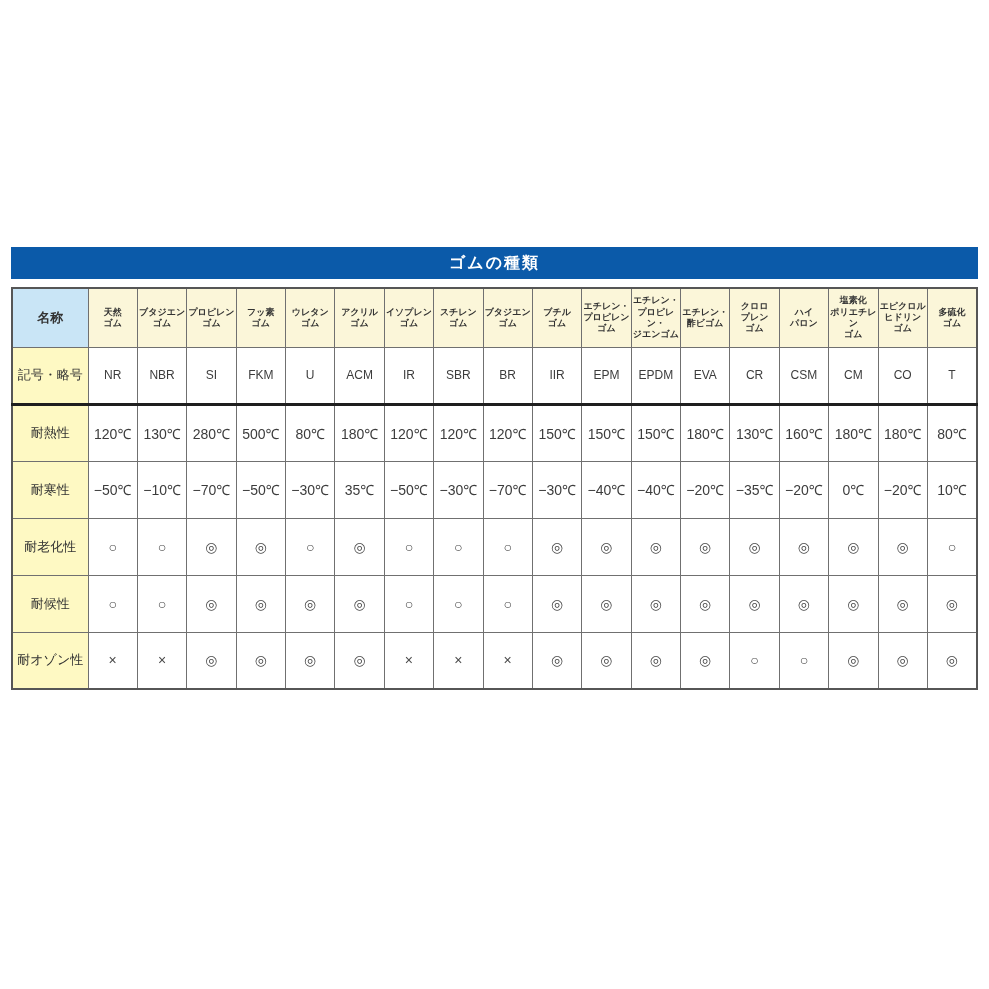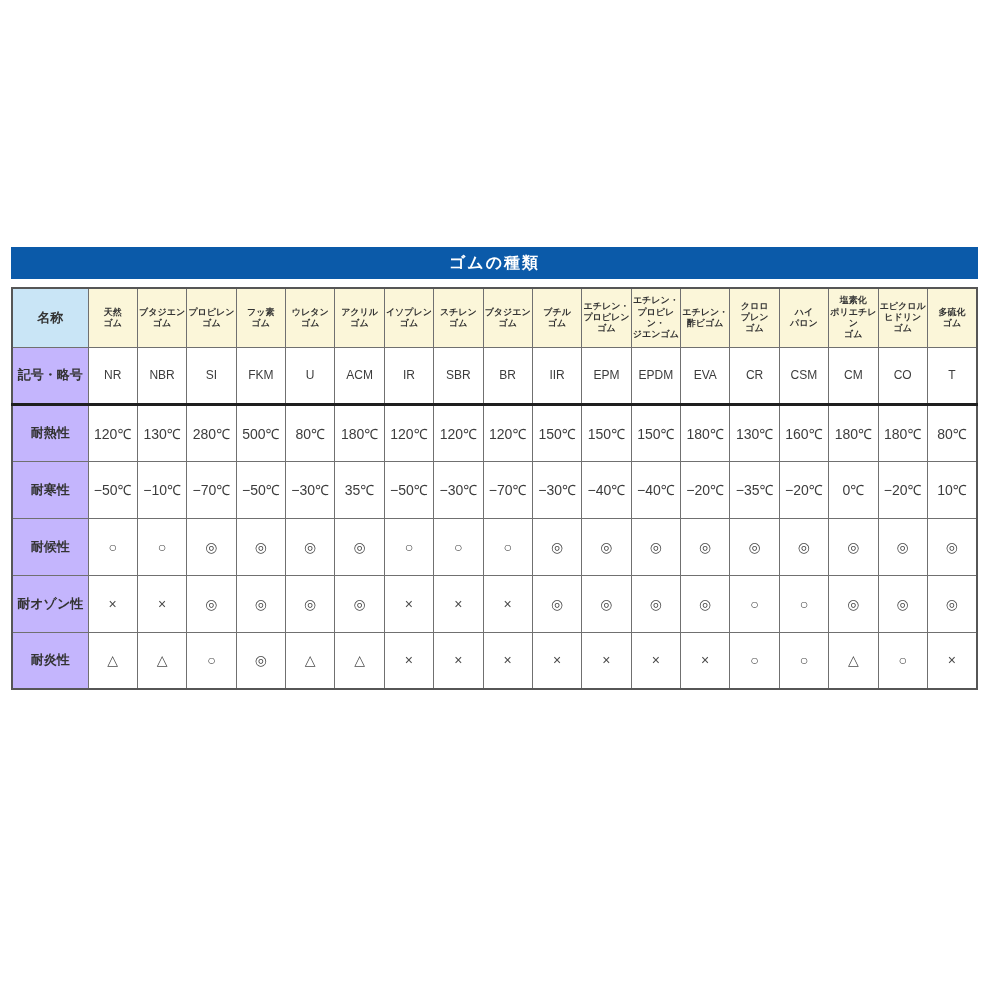--- a/index.html
+++ b/index.html
@@ -14,21 +14,21 @@
   table.rubber { margin-top:8px; width:967px; table-layout:fixed;
     border-collapse:collapse; border:2px solid #565656; background:#ffffff; }
   col.label-col { width:76px; }
   th, td { border:1px solid #707070; text-align:center; vertical-align:middle;
     padding:0 1px; }
 
   tr.header-row th { height:59px; background:#FBF6D9; font-weight:bold;
     font-size:9px; line-height:1.25; white-space:pre-line; color:#333333; }
   tr.header-row th.name-header { background:#C9E5F6; font-size:13px;margin-left:40px; }
 
-  td.row-label { background:#c4b5fd; font-weight:bold; font-size:13px; color:#333333; }
+  td.row-label { background:#fef9c3; font-weight:normal; font-size:13px; color:#333333; }
   tr.data-row td { height:57px; }
   tr.data-row td.val { font-size:14px; }
   tr.row-code td.val { font-size:12px; }
   tr.row-code th, tr.row-code td { border-bottom:3px solid #1e1e1e; }
   td.sym { font-size:15px; color:#4a4a4a; }
 </style>
 </head>
 <body>
 
 <div class="sheet">
@@ -140,20 +140,41 @@
           <td class="val">−30℃</td>
           <td class="val">−40℃</td>
           <td class="val">−40℃</td>
           <td class="val">−20℃</td>
           <td class="val">−35℃</td>
           <td class="val">−20℃</td>
           <td class="val">0℃</td>
           <td class="val">−20℃</td>
           <td class="val">10℃</td>
         </tr>
+        <tr class="data-row row-aging">
+          <td class="row-label">耐老化性</td>
+          <td class="val sym">○</td>
+          <td class="val sym">○</td>
+          <td class="val sym">◎</td>
+          <td class="val sym">◎</td>
+          <td class="val sym">○</td>
+          <td class="val sym">◎</td>
+          <td class="val sym">○</td>
+          <td class="val sym">○</td>
+          <td class="val sym">○</td>
+          <td class="val sym">◎</td>
+          <td class="val sym">◎</td>
+          <td class="val sym">◎</td>
+          <td class="val sym">◎</td>
+          <td class="val sym">◎</td>
+          <td class="val sym">◎</td>
+          <td class="val sym">◎</td>
+          <td class="val sym">◎</td>
+          <td class="val sym">○</td>
+        </tr>
         <tr class="data-row row-weather">
           <td class="row-label">耐候性</td>
           <td class="val sym">○</td>
           <td class="val sym">○</td>
           <td class="val sym">◎</td>
           <td class="val sym">◎</td>
           <td class="val sym">◎</td>
           <td class="val sym">◎</td>
           <td class="val sym">○</td>
           <td class="val sym">○</td>
@@ -181,37 +202,16 @@
           <td class="val sym">×</td>
           <td class="val sym">◎</td>
           <td class="val sym">◎</td>
           <td class="val sym">◎</td>
           <td class="val sym">◎</td>
           <td class="val sym">○</td>
           <td class="val sym">○</td>
           <td class="val sym">◎</td>
           <td class="val sym">◎</td>
           <td class="val sym">◎</td>
-        </tr>
-        <tr class="data-row row-flame">
-          <td class="row-label">耐炎性</td>
-          <td class="val sym">△</td>
-          <td class="val sym">△</td>
-          <td class="val sym">○</td>
-          <td class="val sym">◎</td>
-          <td class="val sym">△</td>
-          <td class="val sym">△</td>
-          <td class="val sym">×</td>
-          <td class="val sym">×</td>
-          <td class="val sym">×</td>
-          <td class="val sym">×</td>
-          <td class="val sym">×</td>
-          <td class="val sym">×</td>
-          <td class="val sym">×</td>
-          <td class="val sym">○</td>
-          <td class="val sym">○</td>
-          <td class="val sym">△</td>
-          <td class="val sym">○</td>
-          <td class="val sym">×</td>
         </tr>
       </tbody>
   </table>
 </div>
 
 </body></html>

